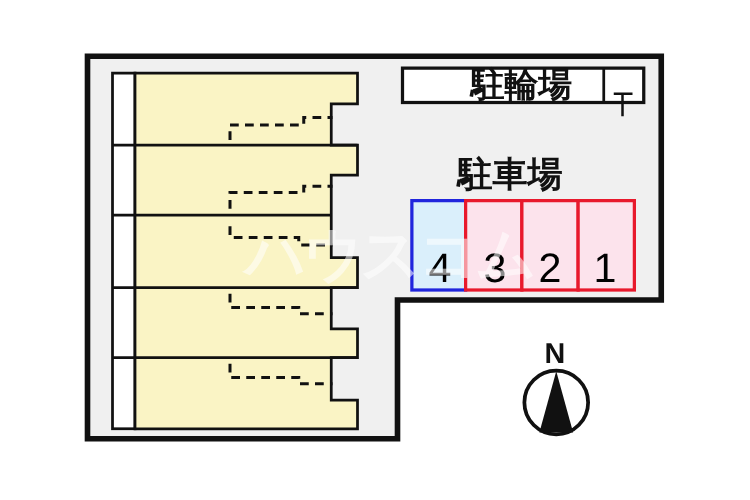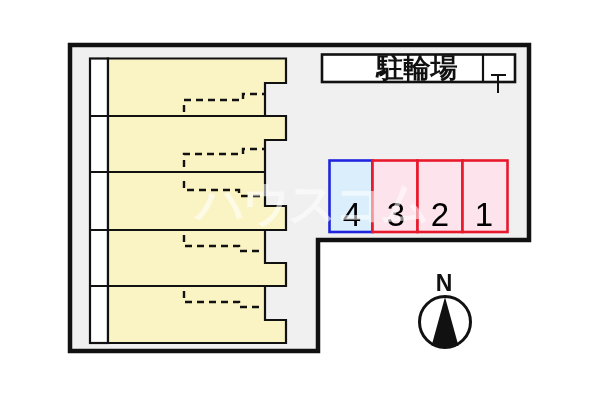--- a/index.html
+++ b/index.html
@@ -55,20 +55,21 @@
     <rect x="329.5" y="160.5" width="43" height="71.5" stroke-width="2.6" fill="#daeffb" stroke="#2025dd"></rect>
     <rect x="372.5" y="160.5" width="45" height="71.5" stroke-width="2.6" fill="#fce3ec" stroke="#e8192c"></rect>
     <rect x="417.5" y="160.5" width="45" height="71.5" stroke-width="2.6" fill="#fce3ec" stroke="#e8192c"></rect>
     <rect x="462.5" y="160.5" width="45" height="71.5" stroke-width="2.6" fill="#fce3ec" stroke="#e8192c"></rect>
 
     <circle cx="445" cy="322" r="25.5" fill="#ffffff" stroke="#111" stroke-width="3"></circle>
     <polygon points="445,297 431.5,346 458.5,346" fill="#111"></polygon>
   </svg>
 
   <div class="label lbl-bike">駐輪場</div>
+  <div class="label lbl-car">駐車場</div>
   <div class="label lbl-north">N</div>
 
   <div class="space-num num-4">4</div>
   <div class="space-num num-3">3</div>
   <div class="space-num num-2">2</div>
   <div class="space-num num-1">1</div>
 
   <div class="watermark">ハウスコム</div>
 
 </div>

